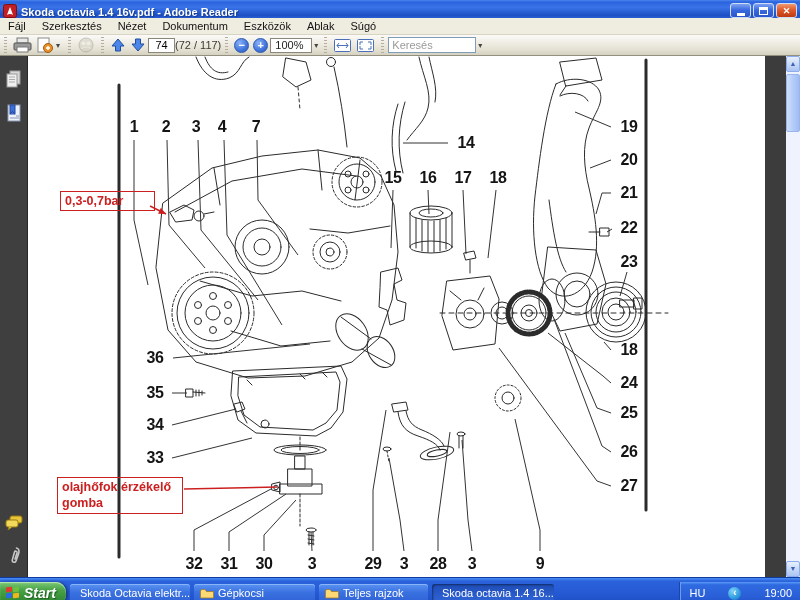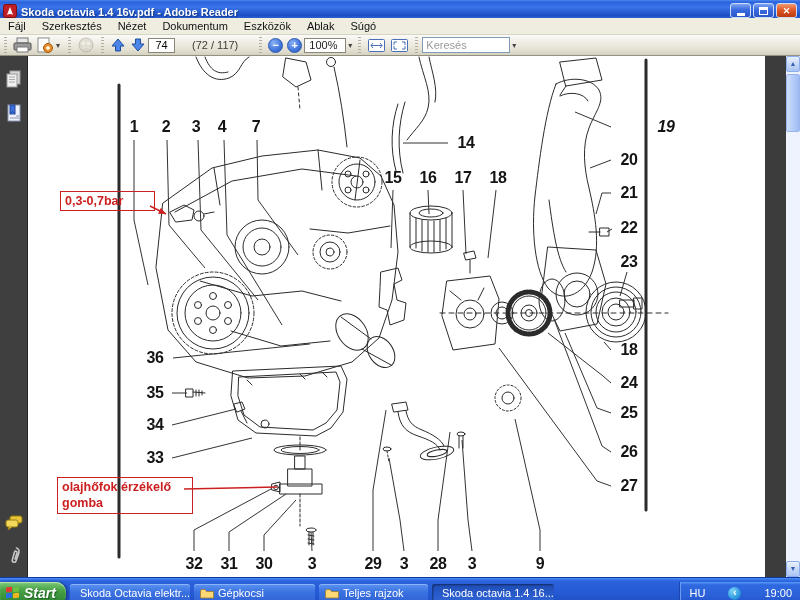--- a/index.html
+++ b/index.html
@@ -23,21 +23,21 @@
   #menubar{position:absolute;left:0;top:18px;width:800px;height:17px;background:#efece0;
     border-bottom:1px solid #d8d4c4;display:flex;align-items:center;z-index:30}
   .menu-item{padding:2px 8px;color:#111}
 
   #toolbar{position:absolute;left:0;top:35px;width:800px;height:21px;
     background:linear-gradient(#fbfaf7,#e6e2d4 70%,#d6d2c2);
     border-bottom:1px solid #94907f;display:flex;align-items:center;z-index:30}
   .grip{width:3px;height:16px;margin:0 4px;
     background:repeating-linear-gradient(180deg,#b3ae9e 0 1px,rgba(0,0,0,0) 1px 3px)}
   .tbtn{height:19px;display:flex;align-items:center;justify-content:center;padding:0 2px;border-radius:2px}
-  .tb-text{color:#3c3a33;padding:0 17px;white-space:nowrap}
+  .tb-text{color:#3c3a33;padding:0 0;white-space:nowrap}
   .tb-input{width:27px;height:15px;border:1px solid #8a867a;font-size:11px;text-align:center;
     font-family:"Liberation Sans",sans-serif;padding:0;background:#fff}
   .zoombox{width:42px;height:15px;border:1px solid #8a867a;background:#fff;display:flex;
     align-items:center;padding-left:4px;color:#222}
   .caret{font-size:8px;color:#444;padding:0 2px}
   .zoomcircle{width:15px;height:15px;border-radius:50%;margin:0 2px;color:#fff;font-weight:bold;
     font-size:11px;line-height:13px;text-align:center;border:1px solid #2a57b0;
     background:radial-gradient(circle at 35% 30%,#8ab2f4,#477ae0 55%,#2a57b0)}
   .searchbox{width:88px;height:16px;border:1px solid #7f9db9;background:#fff;font-size:11px;
     font-family:"Liberation Sans",sans-serif;padding:0 3px;color:#222}
@@ -270,21 +270,21 @@
       <div class="callout" style="left: 134px; top: 127px;">1</div>
       <div class="callout" style="left: 166px; top: 127px;">2</div>
       <div class="callout" style="left: 196px; top: 127px;">3</div>
       <div class="callout" style="left: 222px; top: 127px;">4</div>
       <div class="callout" style="left: 256px; top: 127px;">7</div>
       <div class="callout" style="left: 466px; top: 143px;">14</div>
       <div class="callout" style="left: 393px; top: 178px;">15</div>
       <div class="callout" style="left: 428px; top: 178px;">16</div>
       <div class="callout" style="left: 463px; top: 178px;">17</div>
       <div class="callout" style="left: 498px; top: 178px;">18</div>
-      <div class="callout" style="left: 666px; top: 127px; font-style: italic;">19</div>
+      <div class="callout" style="left: 629px; top: 127px;">19</div>
       <div class="callout" style="left: 629px; top: 160px;">20</div>
       <div class="callout" style="left: 629px; top: 193px;">21</div>
       <div class="callout" style="left: 629px; top: 228px;">22</div>
       <div class="callout" style="left: 629px; top: 262px;">23</div>
       <div class="callout" style="left: 629px; top: 350px;">18</div>
       <div class="callout" style="left: 629px; top: 383px;">24</div>
       <div class="callout" style="left: 629px; top: 413px;">25</div>
       <div class="callout" style="left: 629px; top: 452px;">26</div>
       <div class="callout" style="left: 629px; top: 486px;">27</div>
       <div class="callout" style="left: 155px; top: 358px;">36</div>
@@ -298,21 +298,21 @@
       <div class="callout" style="left: 373px; top: 564px;">29</div>
       <div class="callout" style="left: 404px; top: 564px;">3</div>
       <div class="callout" style="left: 438px; top: 564px;">28</div>
       <div class="callout" style="left: 472px; top: 564px;">3</div>
       <div class="callout" style="left: 540px; top: 564px;">9</div>
     </div>
   <div id="annotations">
       <div class="red-ann" style="left: 60px; top: 191px; width: 95px;">
         <div>0,3-0,7bar</div>
       </div>
-      <div class="red-ann" style="left: 57px; top: 477px; width: 136px;">
+      <div class="red-ann" style="left: 57px; top: 477px; width: 126px;">
         <div>olajhőfok érzékelő</div>
         <div>gomba</div>
       </div>
     </div>
 </div>
 
 <div id="titlebar">
   <svg width="14" height="14">
     <rect x="0.5" y="0.5" width="13" height="13" rx="2" fill="#c01f25" stroke="#7d1014"></rect>
     <path d="M4,11 C5,8 6,5 7,3 C8,5 9,8 10,11 C8.5,9.5 5.5,9.5 4,11 Z" fill="#fff"></path>

